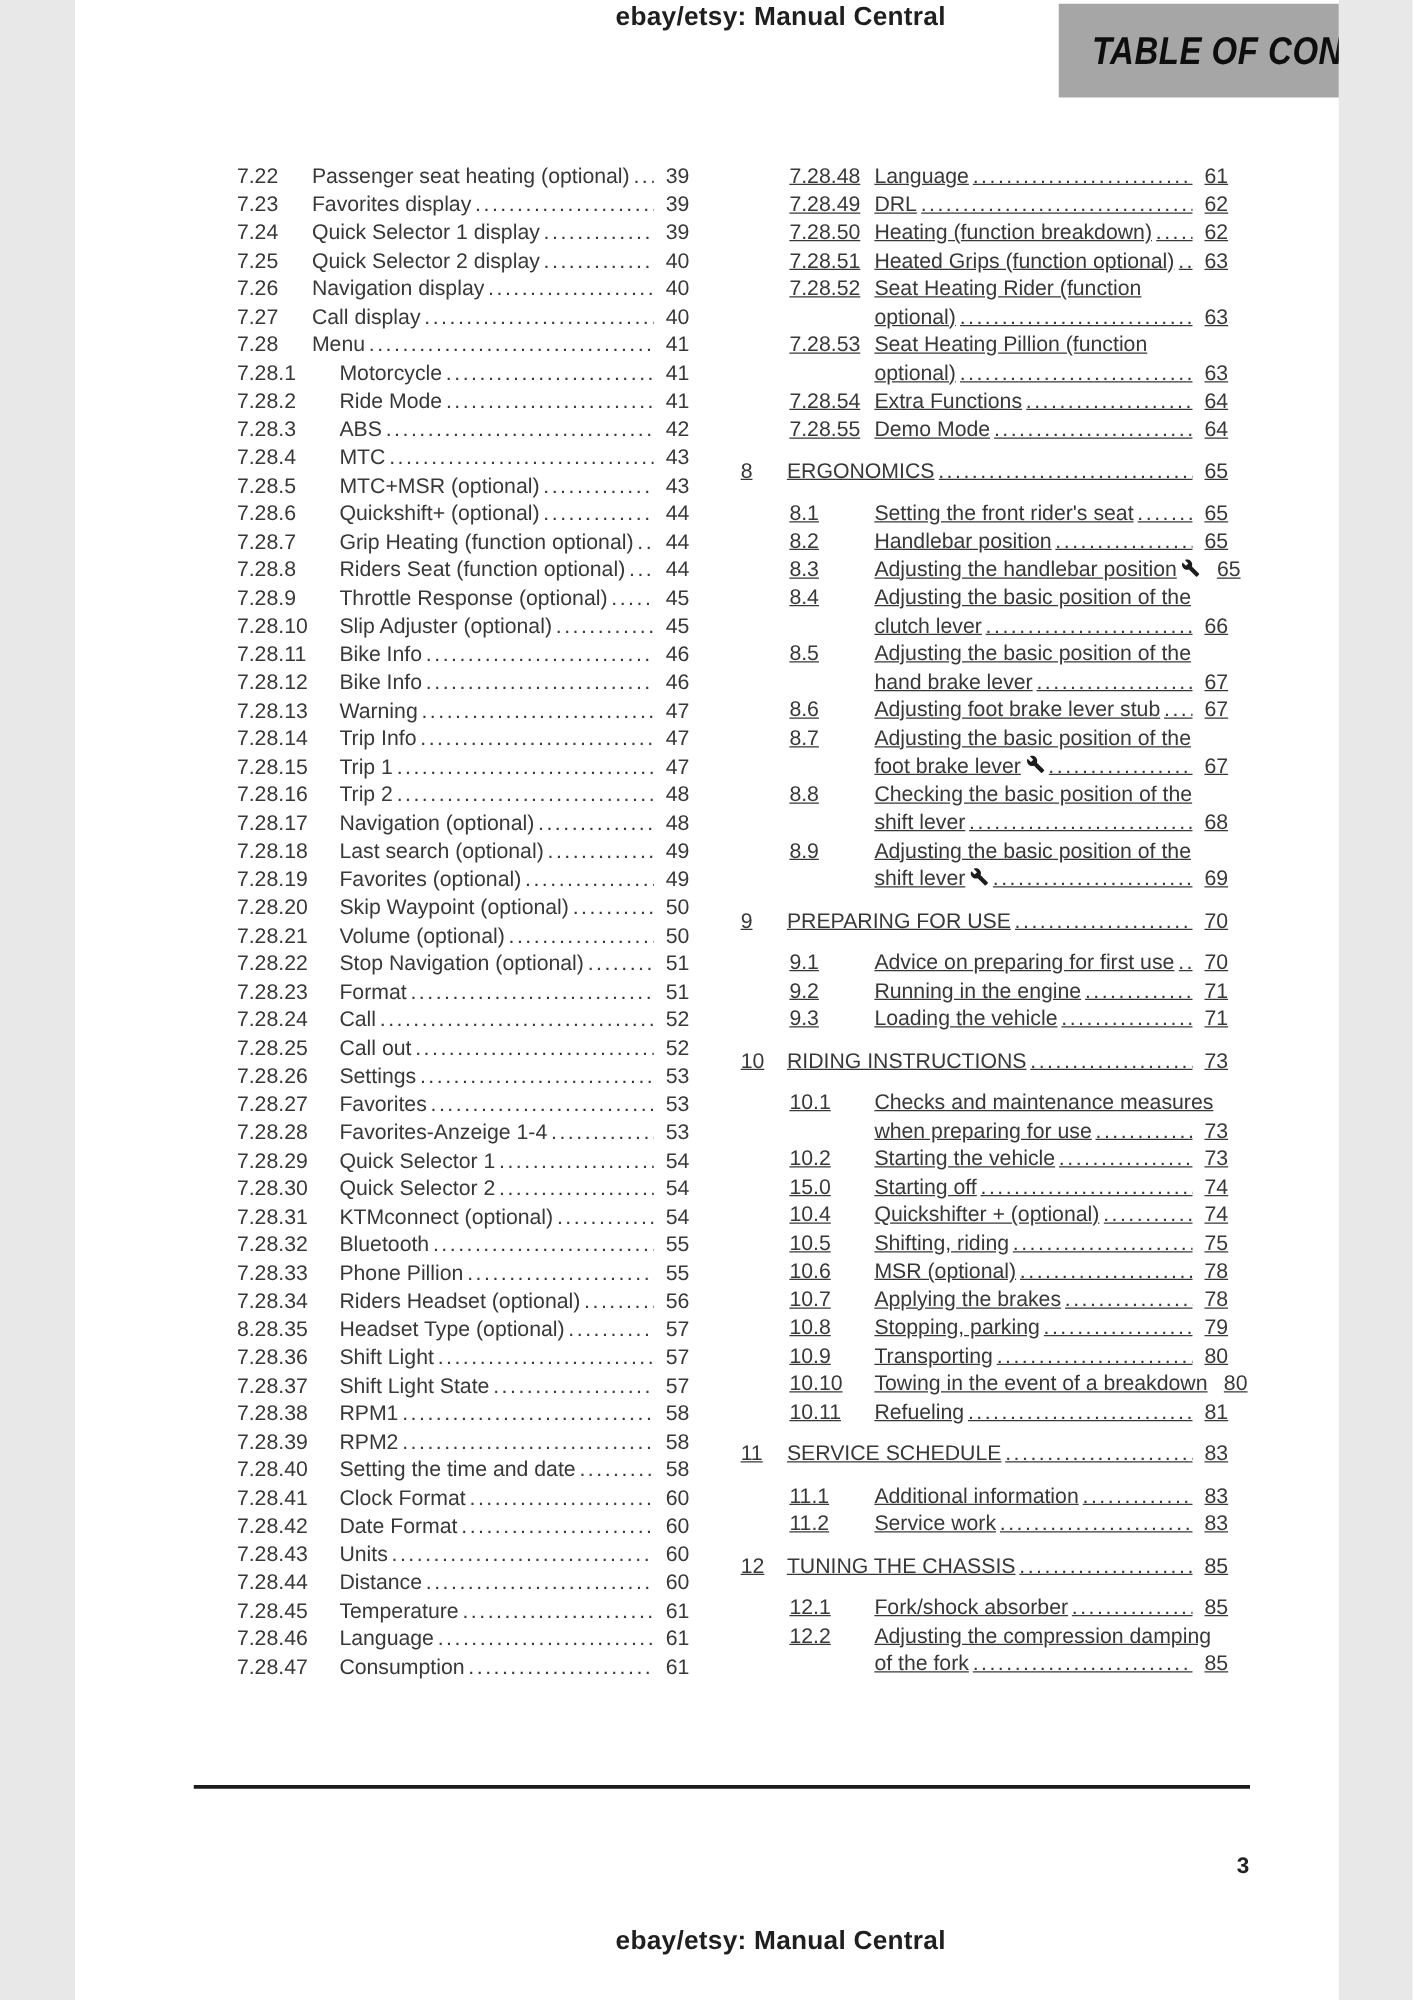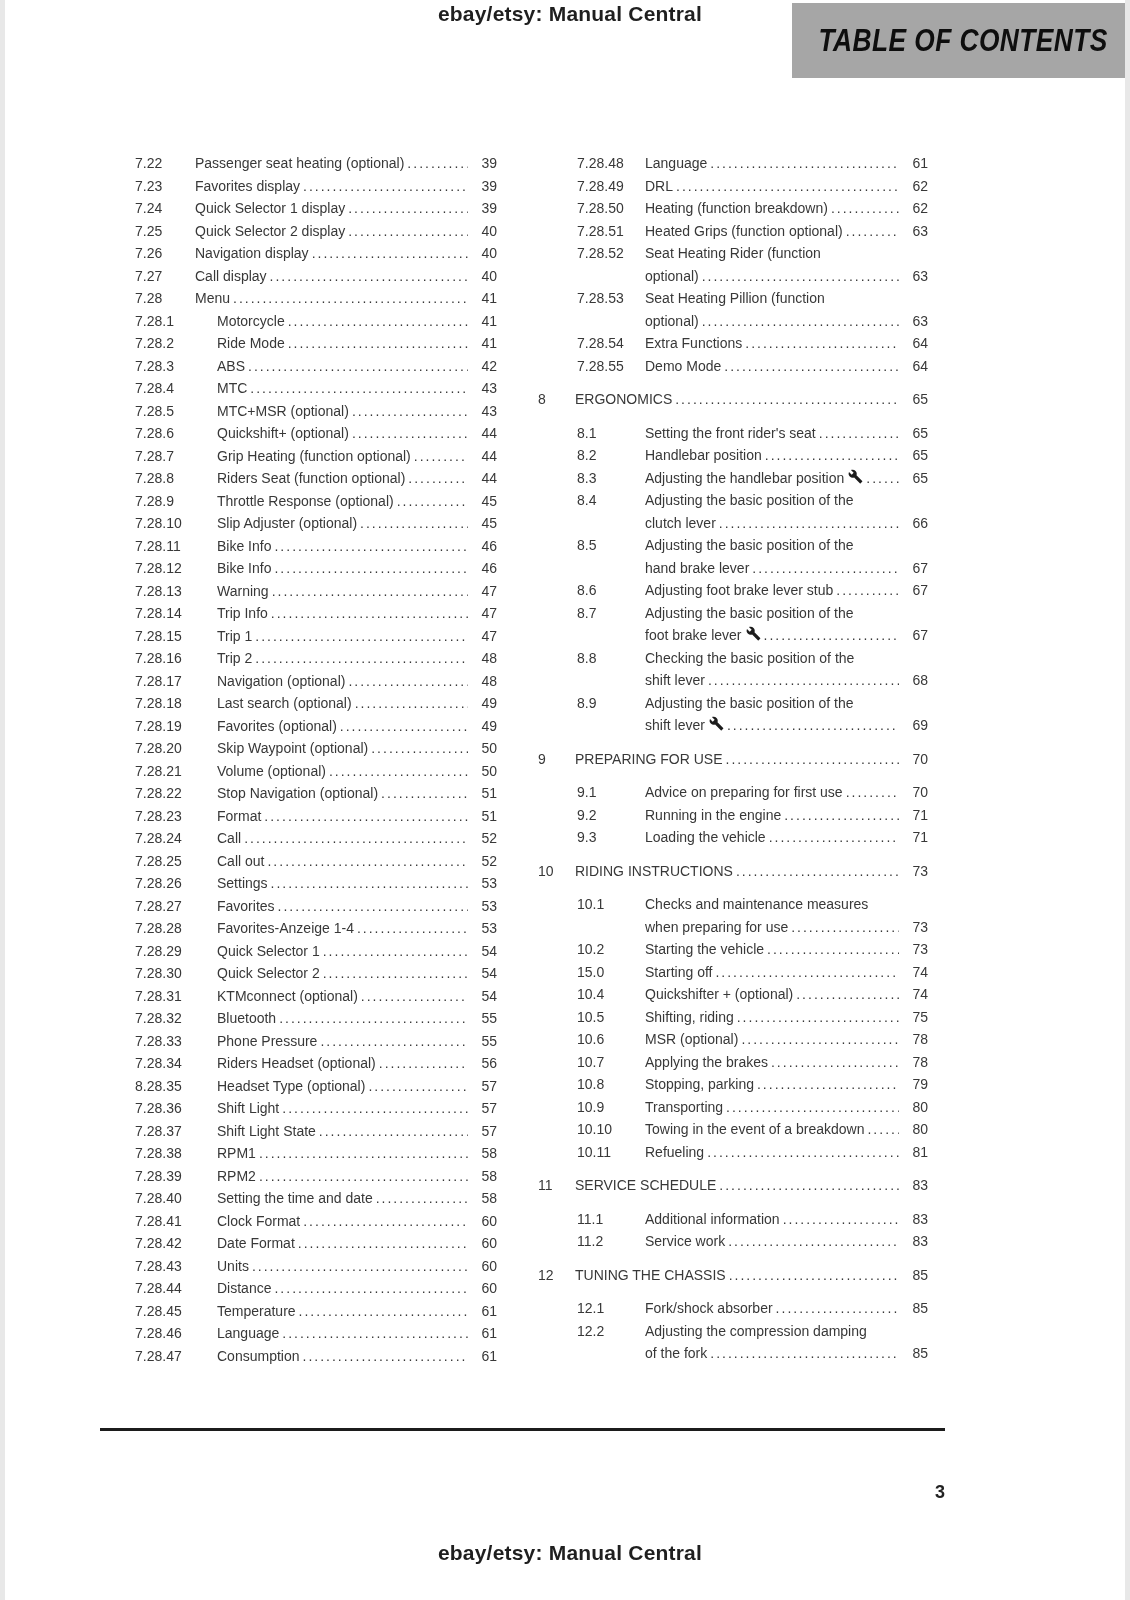--- a/index.html
+++ b/index.html
@@ -1,37 +1,37 @@
 <!DOCTYPE html>
 <html><head>
 <meta charset="utf-8">
 <style>
   html,body{margin:0;padding:0;}
   body{background:#e8e8e8;font-family:"Liberation Sans",sans-serif;}
   .page{
-    position:relative;width:1120px;height:1600px;background:#ffffff;
+    position:relative;width:1011px;height:1600px;background:#ffffff;
     margin:0 auto;overflow:hidden;color:#383838;
   }
   
   .top-label{
     position:absolute;top:2px;left:0;width:1130px;text-align:center;
     font-size:21px;font-weight:600;color:#1f1f1f;letter-spacing:0.2px;
   }
   .title-box{
     position:absolute;left:787px;top:3px;width:343px;height:75px;
     background:#a6a6a6;display:flex;align-items:center;justify-content:center;font-style:italic;
   }
   .title-box .t{
     display:inline-block;font-size:31px;font-weight:bold;color:#0e0e0e;
     letter-spacing:0.5px;transform:scaleX(0.85);white-space:nowrap;
   }
   
-  .col{position:absolute;top:130px;font-size:14px;margin-top:22px;}
+  .col{position:absolute;top:130px;font-size:17px;}
   .col-left{left:130px;width:362px;}
-  .col-right{left:533px;width:390px;}
+  .col-right{left:533px;width:390px;text-decoration:underline;}
   .row{display:flex;line-height:22.5px;}
   .num{flex:0 0 auto;}
   .col-left .lvl2 .num{width:60px;}
   .col-left .lvl3 .num{width:82px;}
   .col-right .row.sub{padding-left:39px;}
   .col-right .row.sub .num{width:68px;}
   .col-right .lvl1 .num{width:37px;}
   .col-right .lvl1{margin:11px 0;}
   .body{flex:1;min-width:0;}
   .line{display:flex;min-width:0;}
@@ -451,21 +451,21 @@
             <span class="title">Bluetooth</span>
             <span class="leader">......................................................................................................................................................</span>
             <span class="pg">55</span>
           </span>
         </span>
       </div>
       <div class="row lvl3">
         <span class="num">7.28.33</span>
         <span class="body">
           <span class="line">
-            <span class="title">Phone Pressure</span>
+            <span class="title">Phone Pillion</span>
             <span class="leader">......................................................................................................................................................</span>
             <span class="pg">55</span>
           </span>
         </span>
       </div>
       <div class="row lvl3">
         <span class="num">7.28.34</span>
         <span class="body">
           <span class="line">
             <span class="title">Riders Headset (optional)</span>

